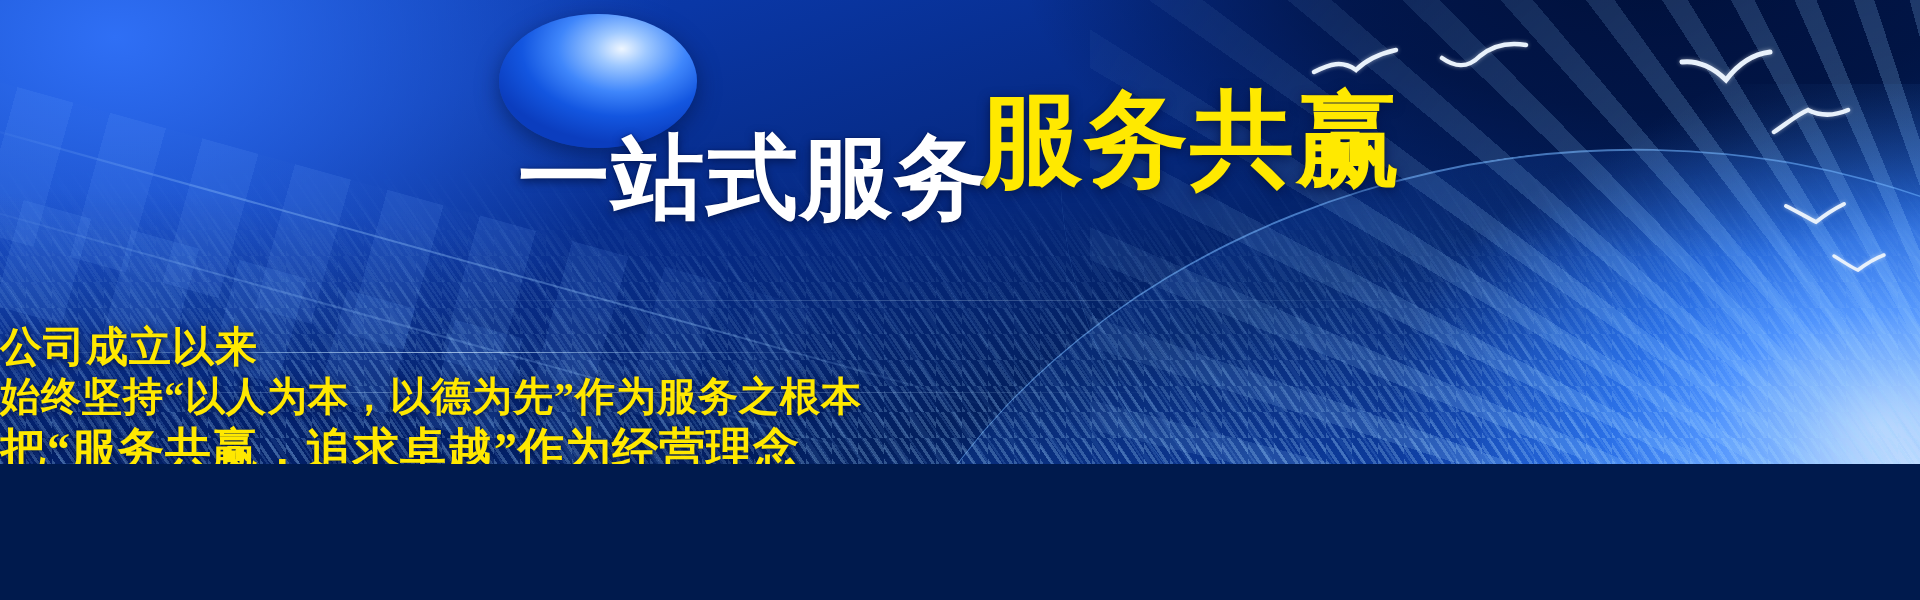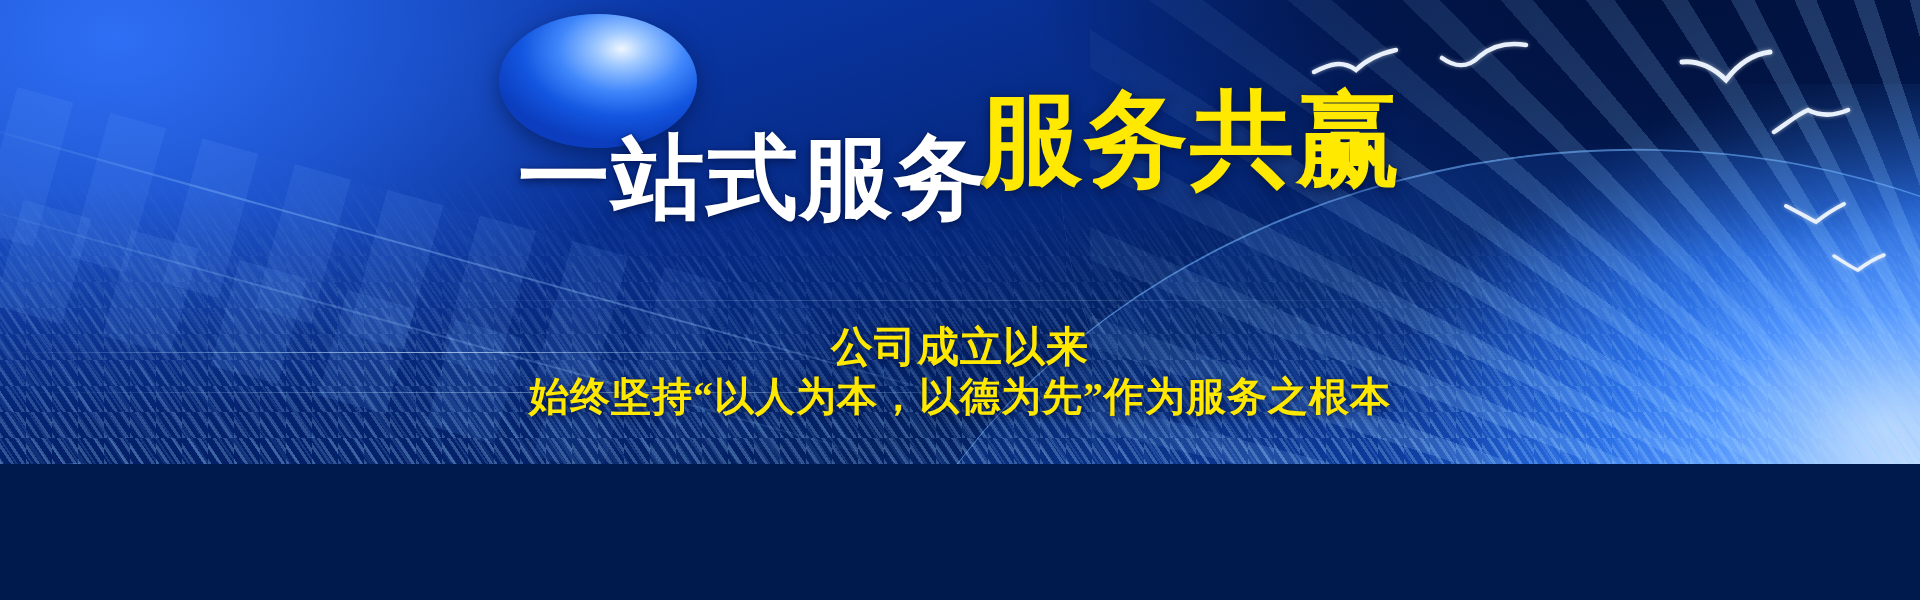--- a/index.html
+++ b/index.html
@@ -205,21 +205,21 @@
     color: #ffe900;
     letter-spacing: 2px;
     line-height: 1;
     margin-left: -10px;
     text-shadow: 0 3px 12px rgba(0,18,70,.8), 0 0 2px rgba(60,40,0,.45);
   }
   #body-copy {
     position: absolute;
     left: 0; right: 0;
     top: 322px;
-    text-align: center;
+    text-align: left;
   }
   .body-line {
     color: #ffe800;
     font-weight: 700;
     line-height: 1.22;
     letter-spacing: 1px;
     white-space: nowrap;
     text-shadow: 0 2px 8px rgba(0,18,70,.85), 0 0 2px rgba(0,30,100,.7);
   }
   .body-line.l1 { font-size: 42px; }
@@ -296,16 +296,17 @@
   <div id="content">
 
     <div id="headline">
       <span id="headline-white">一站式服务</span>
       <span id="headline-yellow">服务共赢</span>
     </div>
 
     <div id="body-copy">
       <div class="body-line l1">公司成立以来</div>
       <div class="body-line l2">始终坚持“以人为本，以德为先”作为服务之根本</div>
+      <div class="body-line l3">把“服务共赢，追求卓越”作为经营理念</div>
     </div>
 
   </div>
 </div>
 
 </body></html>

